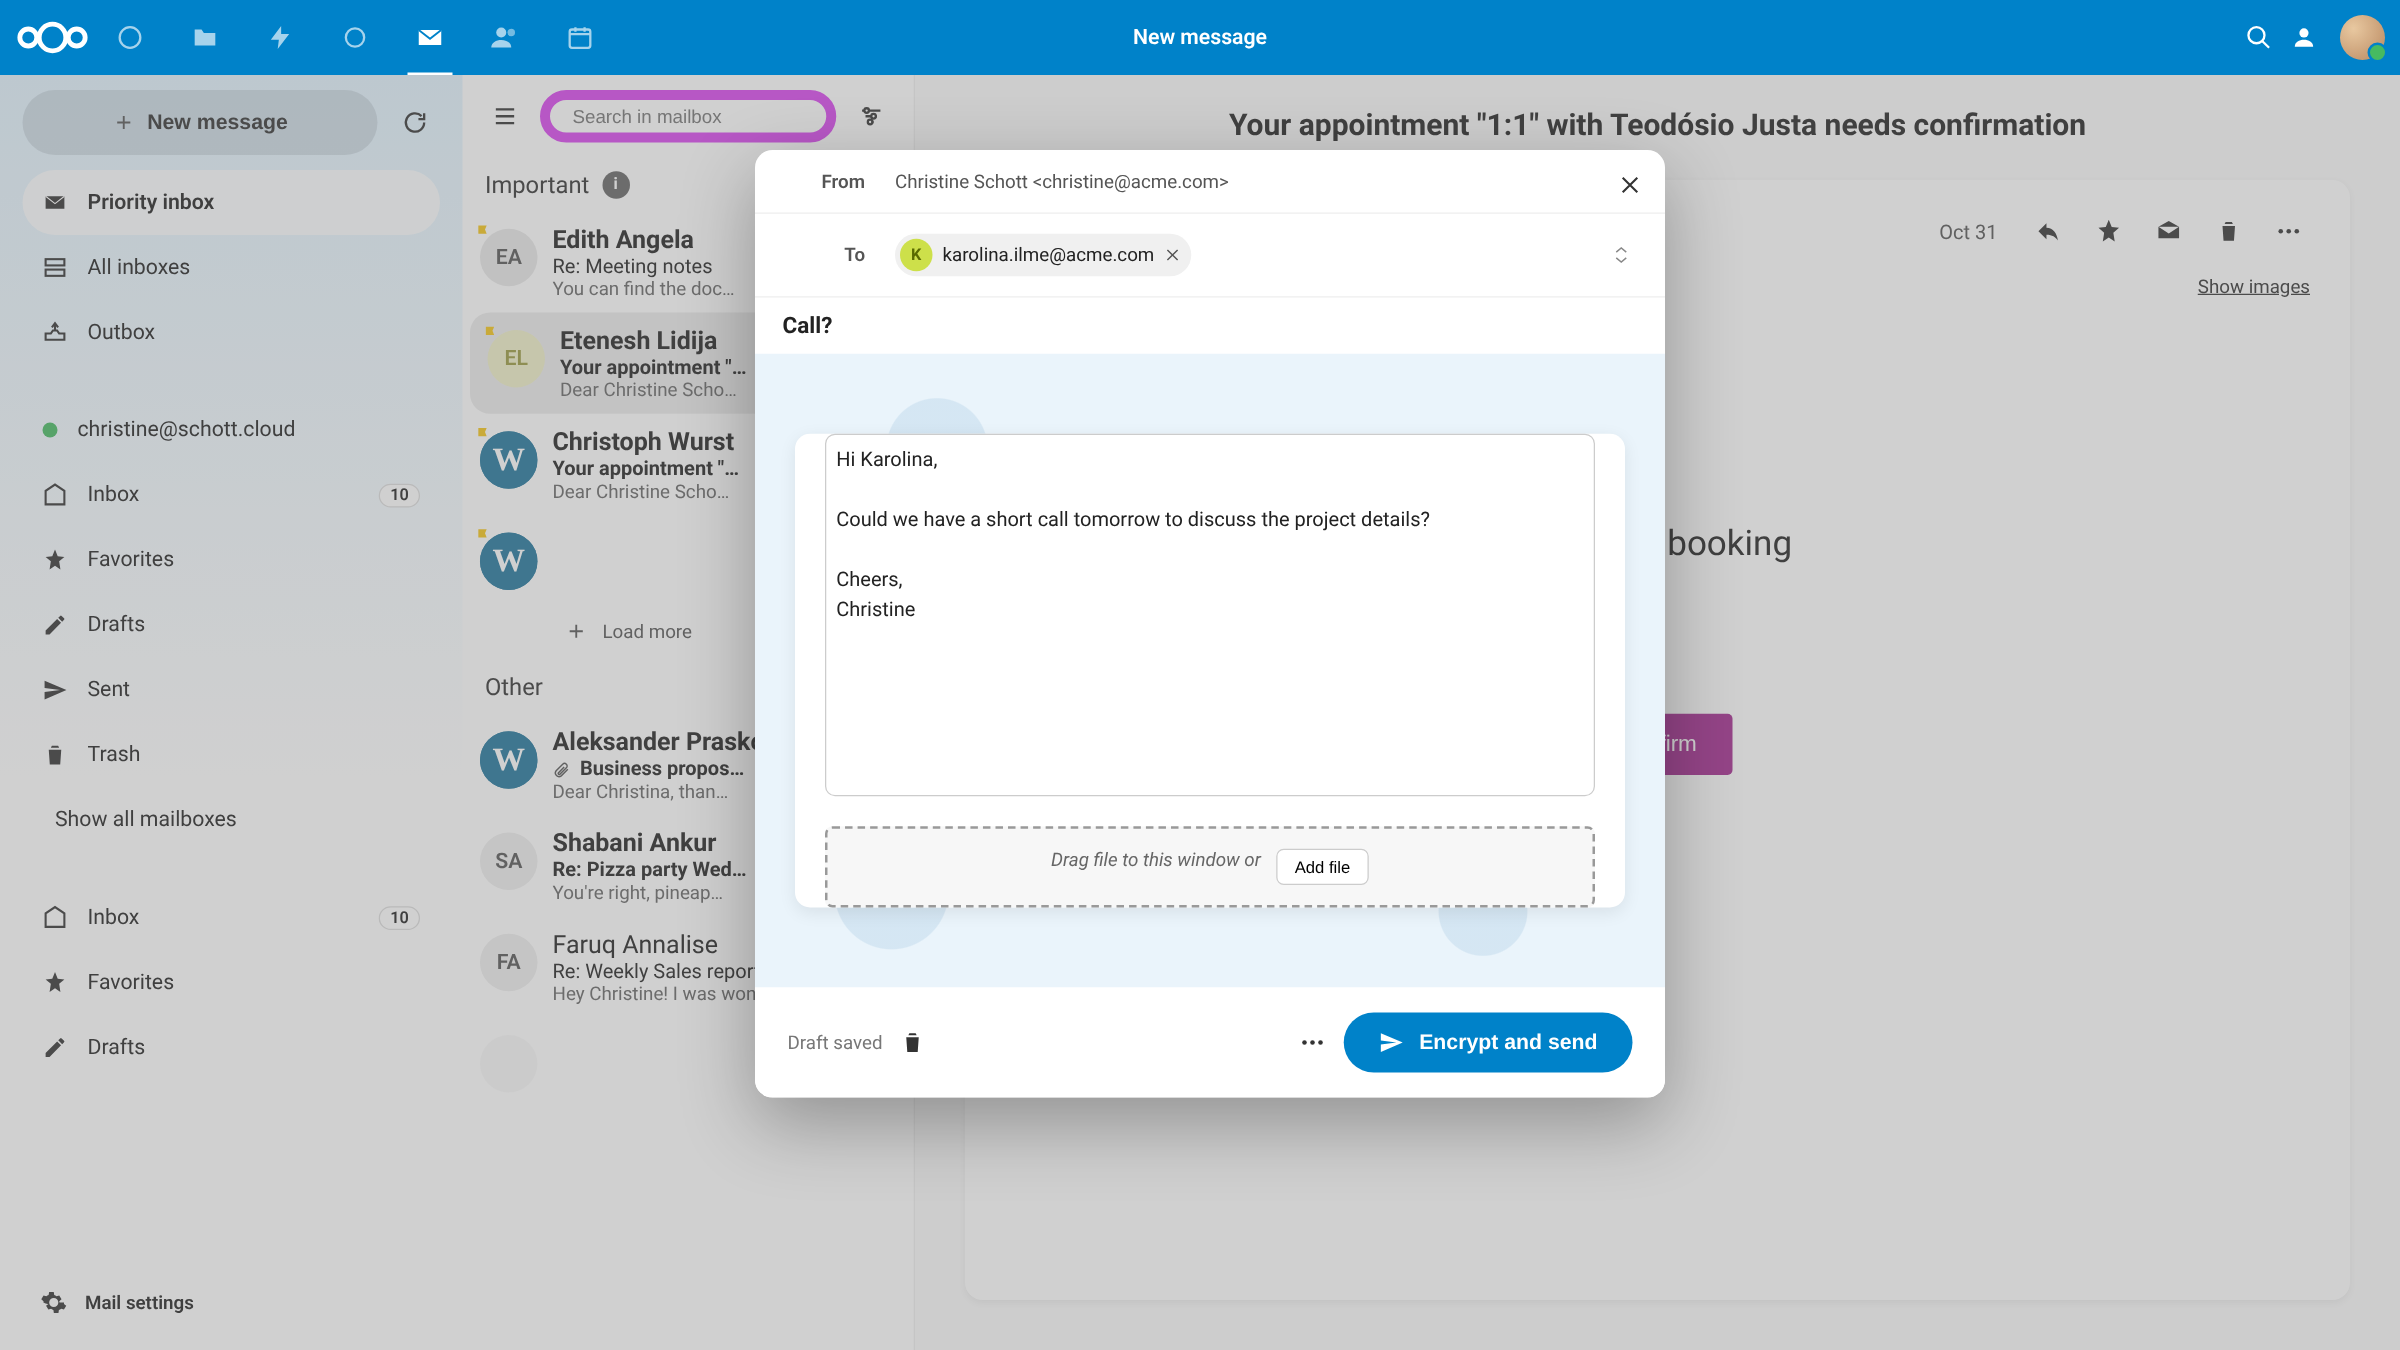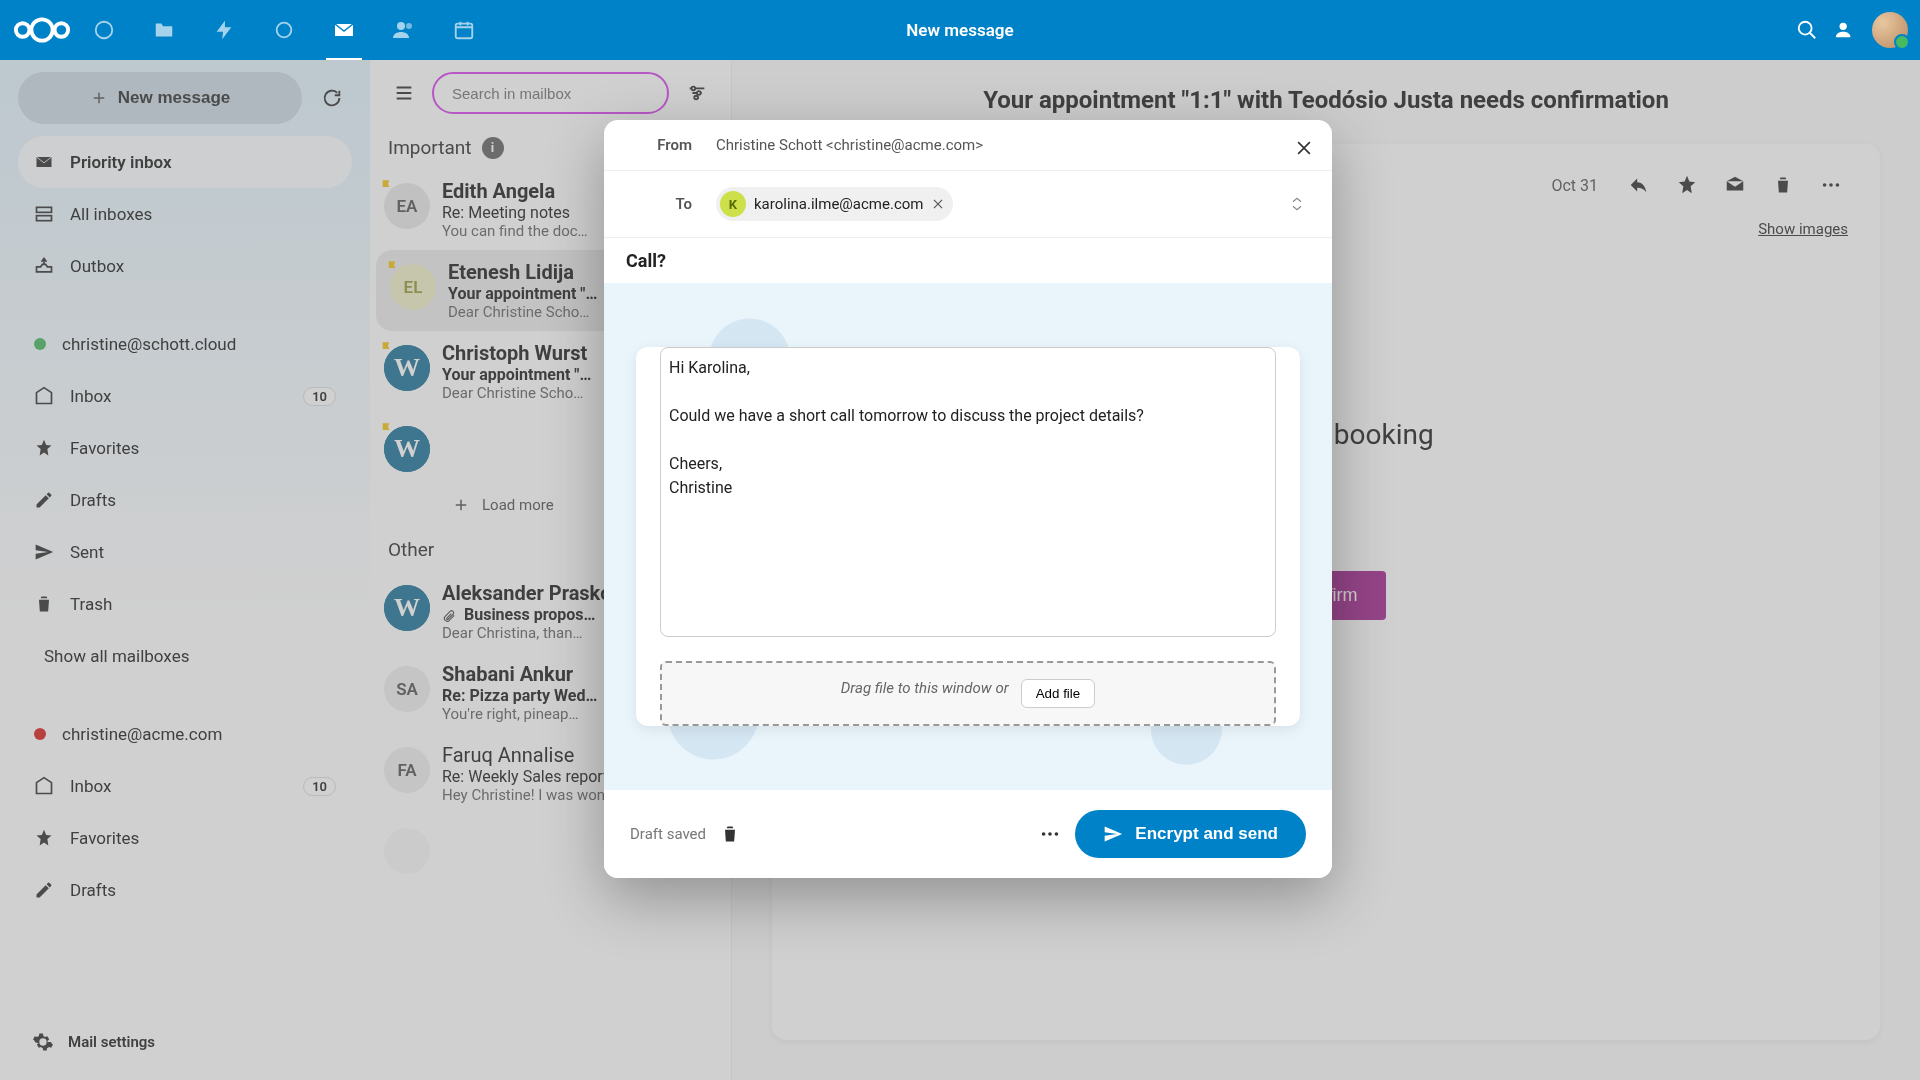--- a/index.html
+++ b/index.html
@@ -142,21 +142,21 @@
   }
   .msg-toolbar {
     display:flex;align-items:center;gap:10px;
     padding:12px 16px;
   }
   .icon-btn {
     width:36px;height:36px;border:none;background:none;cursor:pointer;
     display:flex;align-items:center;justify-content:center;border-radius:6px;
   }
   .search-box {
-    flex:1;height:42px;border:2px solid #d946ef;border-radius:22px;
+    flex:1;height:42px;border:8px solid #d946ef;border-radius:22px;
     padding:0 16px;background:#fff;color:#666;display:flex;align-items:center;
   }
   .search-box input{border:none;outline:none;width:100%;font-size:15px;background:transparent;}
 
   .section-head {
     display:flex;align-items:center;gap:10px;
     padding:10px 18px 10px 18px;font-size:19px;font-weight:400;color:#333;
   }
   .info-badge{width:22px;height:22px;border-radius:50%;background:#666;color:#fff;
     display:flex;align-items:center;justify-content:center;font-size:13px;font-weight:700;}
@@ -434,24 +434,20 @@
       <svg width="20" height="20" viewBox="0 0 24 24" fill="#333">
           <path d="M6 7h12l-1 14H7L6 7zm3-4h6l1 2H8l1-2z"></path>
         </svg>
       <span>Trash</span>
     </div>
     <div class="nav-item sub">
       <span>Show all mailboxes</span>
     </div>
 
     <div class="nav-spacer"></div>
-    <div class="account-row">
-      <span class="dot red"></span>
-      <span>christine@acme.com</span>
-    </div>
     <div class="nav-item">
       <svg width="20" height="20" viewBox="0 0 24 24" fill="none" stroke="#333" stroke-width="2">
           <path d="M3 21V8l9-6 9 6v13H3z"></path>
         </svg>
       <span>Inbox</span>
       <span class="count">10</span>
     </div>
     <div class="nav-item">
       <svg width="20" height="20" viewBox="0 0 24 24" fill="#333">
           <path d="M12 2l2.6 6.3L21 9l-5 4.3L17.2 21 12 17.5 6.8 21 8 13.3 3 9l6.4-.7z"></path>

